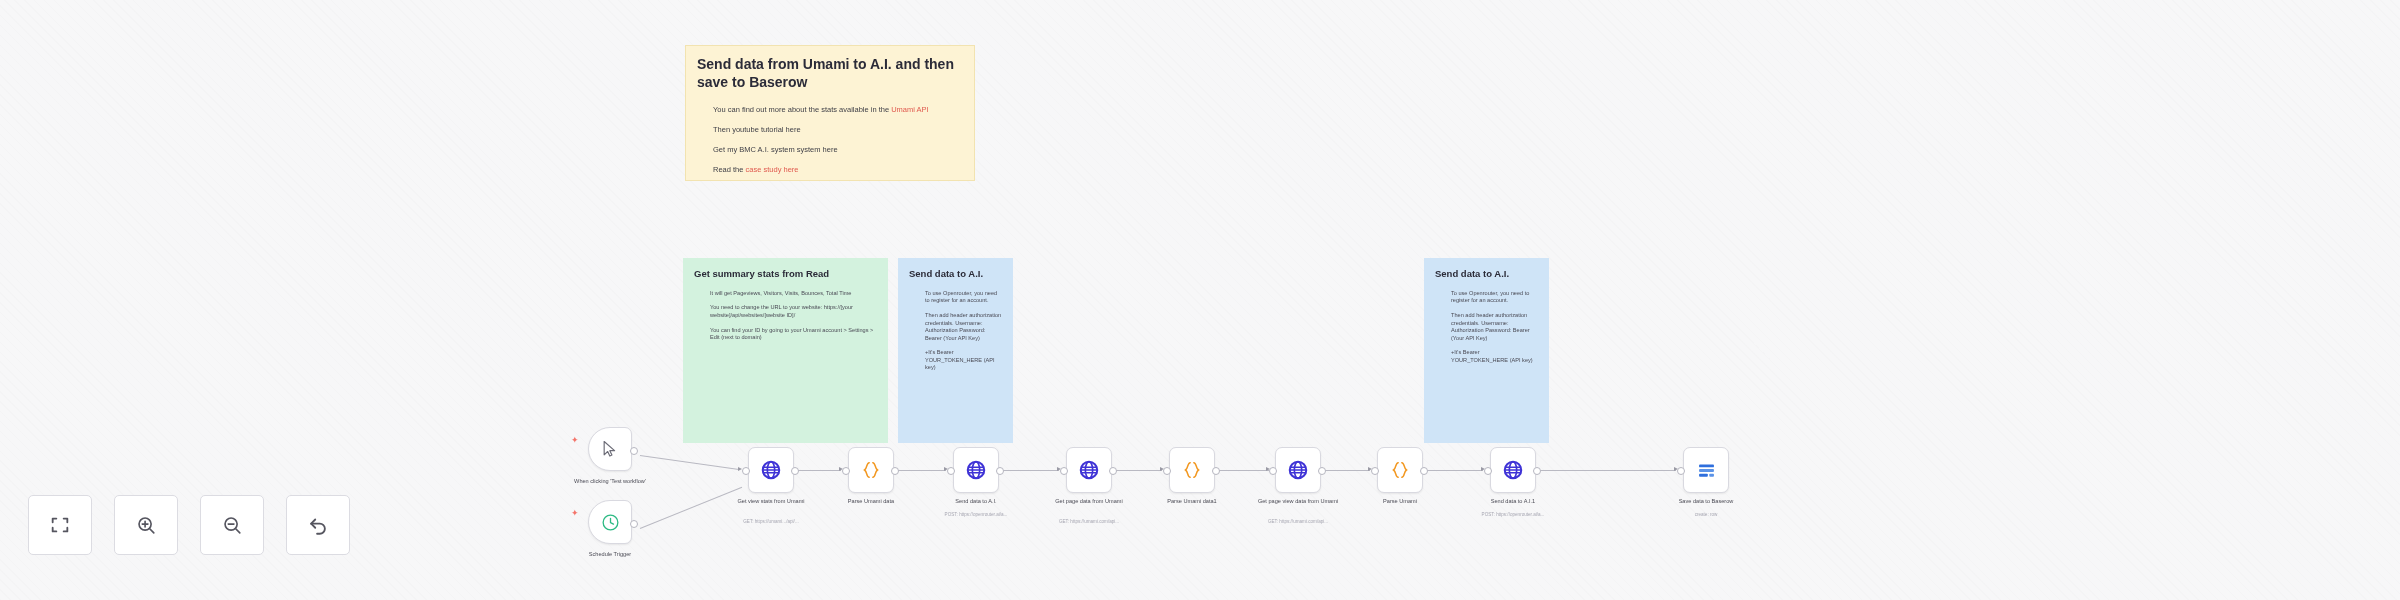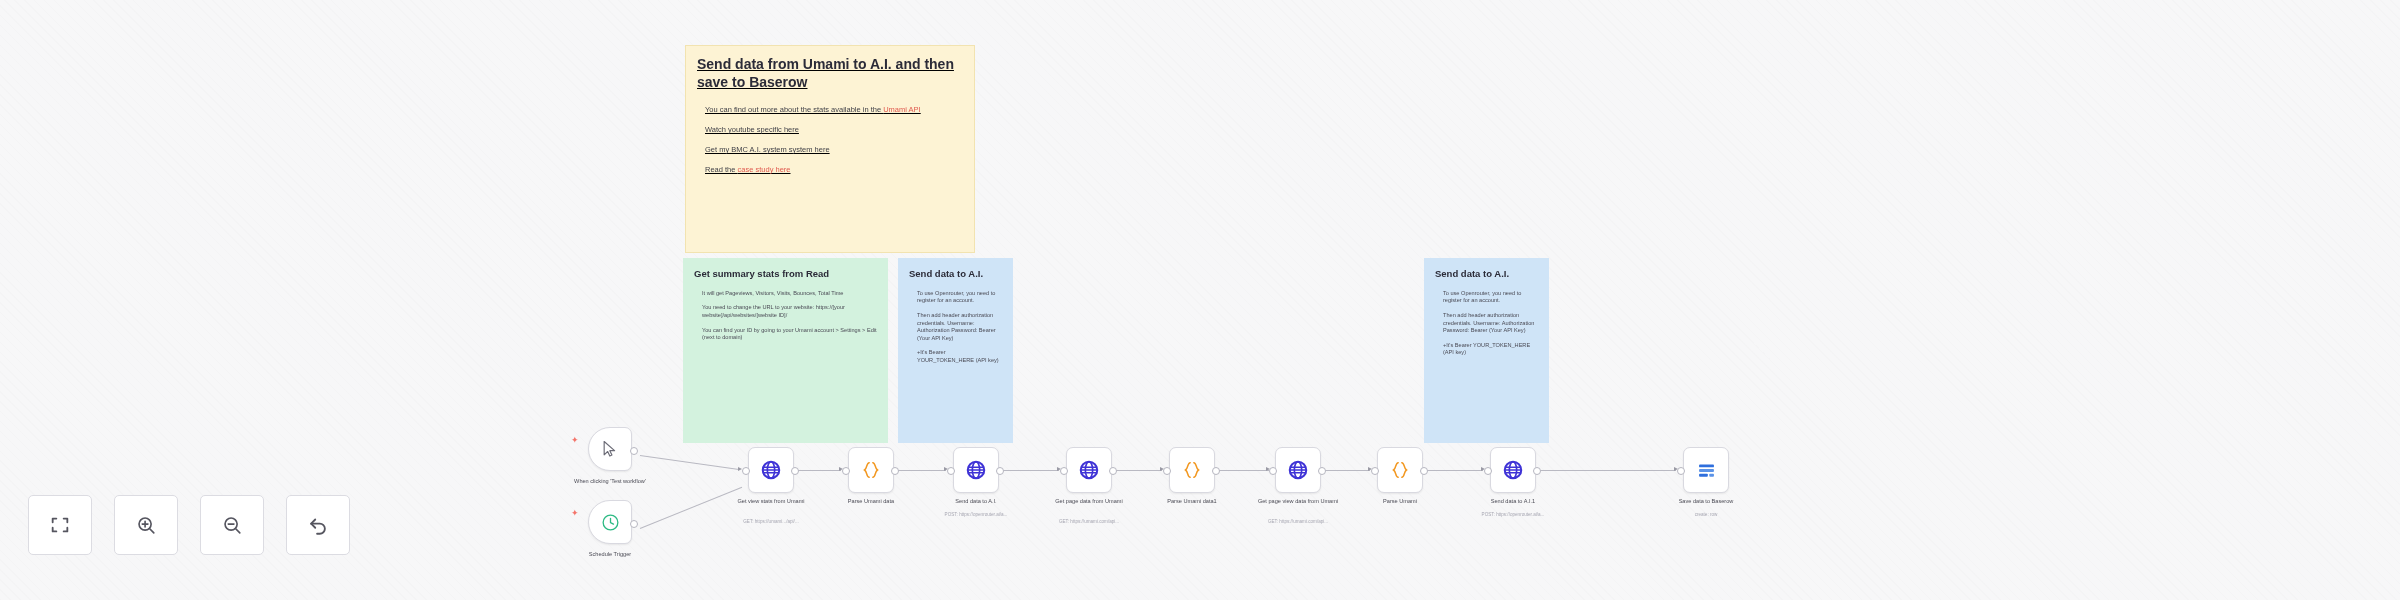--- a/index.html
+++ b/index.html
@@ -9,28 +9,28 @@
     background:#f7f7f8;
     background-image:
       repeating-linear-gradient(45deg, rgba(0,0,0,0.012) 0 1px, transparent 1px 7px);
     position:relative;
   }
   .canvas{position:absolute;inset:0;}
 
   
   .sticky{position:absolute;box-sizing:border-box;padding:10px 11px;overflow:hidden;}
   .sticky .s-title{font-weight:bold;color:#2b2b38;margin:0 0 9px 0;line-height:1.25;}
-  .sticky p{margin:0 0 7px 8px;line-height:1.35;}
+  .sticky p{margin:0 0 7px 16px;line-height:1.35;}
   .sticky ul{margin:2px 0 0 0;padding-left:13px;}
   .sticky li{margin-bottom:2px;line-height:1.3;}
   .lnk{color:#e05a4f;}
 
   .note-intro{
-    left:685px;top:45px;width:290px;height:208px;
-    background:#fdf3d4;border:1px solid #f2e3b0;text-decoration:underline;
+    left:685px;top:45px;width:290px;height:136px;
+    background:#fdf3d4;border:1px solid #f2e3b0;
   }
   .note-intro .s-title{font-size:14px;margin-bottom:14px;}
   .note-intro p{font-size:7.5px;color:#3f3f46;margin-bottom:10px;}
 
   .note-a{left:683px;top:258px;width:205px;height:185px;background:#d3f2de;}
   .note-b{left:898px;top:258px;width:115px;height:185px;background:#cfe4f7;}
   .note-c{left:1026px;top:258px;width:385px;height:185px;background:#ded9f2;}
   .note-d{left:1424px;top:258px;width:125px;height:185px;background:#cfe4f7;}
   .note-e{left:1590px;top:258px;width:210px;height:185px;background:#d3f2de;}
 
@@ -82,21 +82,21 @@
   .ctl svg{width:22px;height:22px;}
 </style>
 </head>
 <body>
 
 <div class="canvas">
 
   <div class="sticky note-intro">
     <div class="s-title">Send data from Umami to A.I. and then save to Baserow</div>
     <p><span>You can find out more about the stats available in the </span><span class="lnk">Umami API</span></p>
-    <p class="lnk">Watch youtube specific here</p>
+    <p class="lnk">Then youtube tutorial here</p>
     <p class="lnk">Get my BMC A.I. system system here</p>
     <p><span>Read the </span><span class="lnk">case study here</span></p>
   </div>
 
   <div class="sticky note-a">
     <div class="s-title">Get summary stats from Read</div>
     <p>It will get Pageviews, Visitors, Visits, Bounces, Total Time</p>
     <p>You need to change the URL to your website: https://[your website]/api/websites/[website ID]/</p>
     <p>You can find your ID by going to your Umami account &gt; Settings &gt; Edit (next to domain)</p>
   </div>

